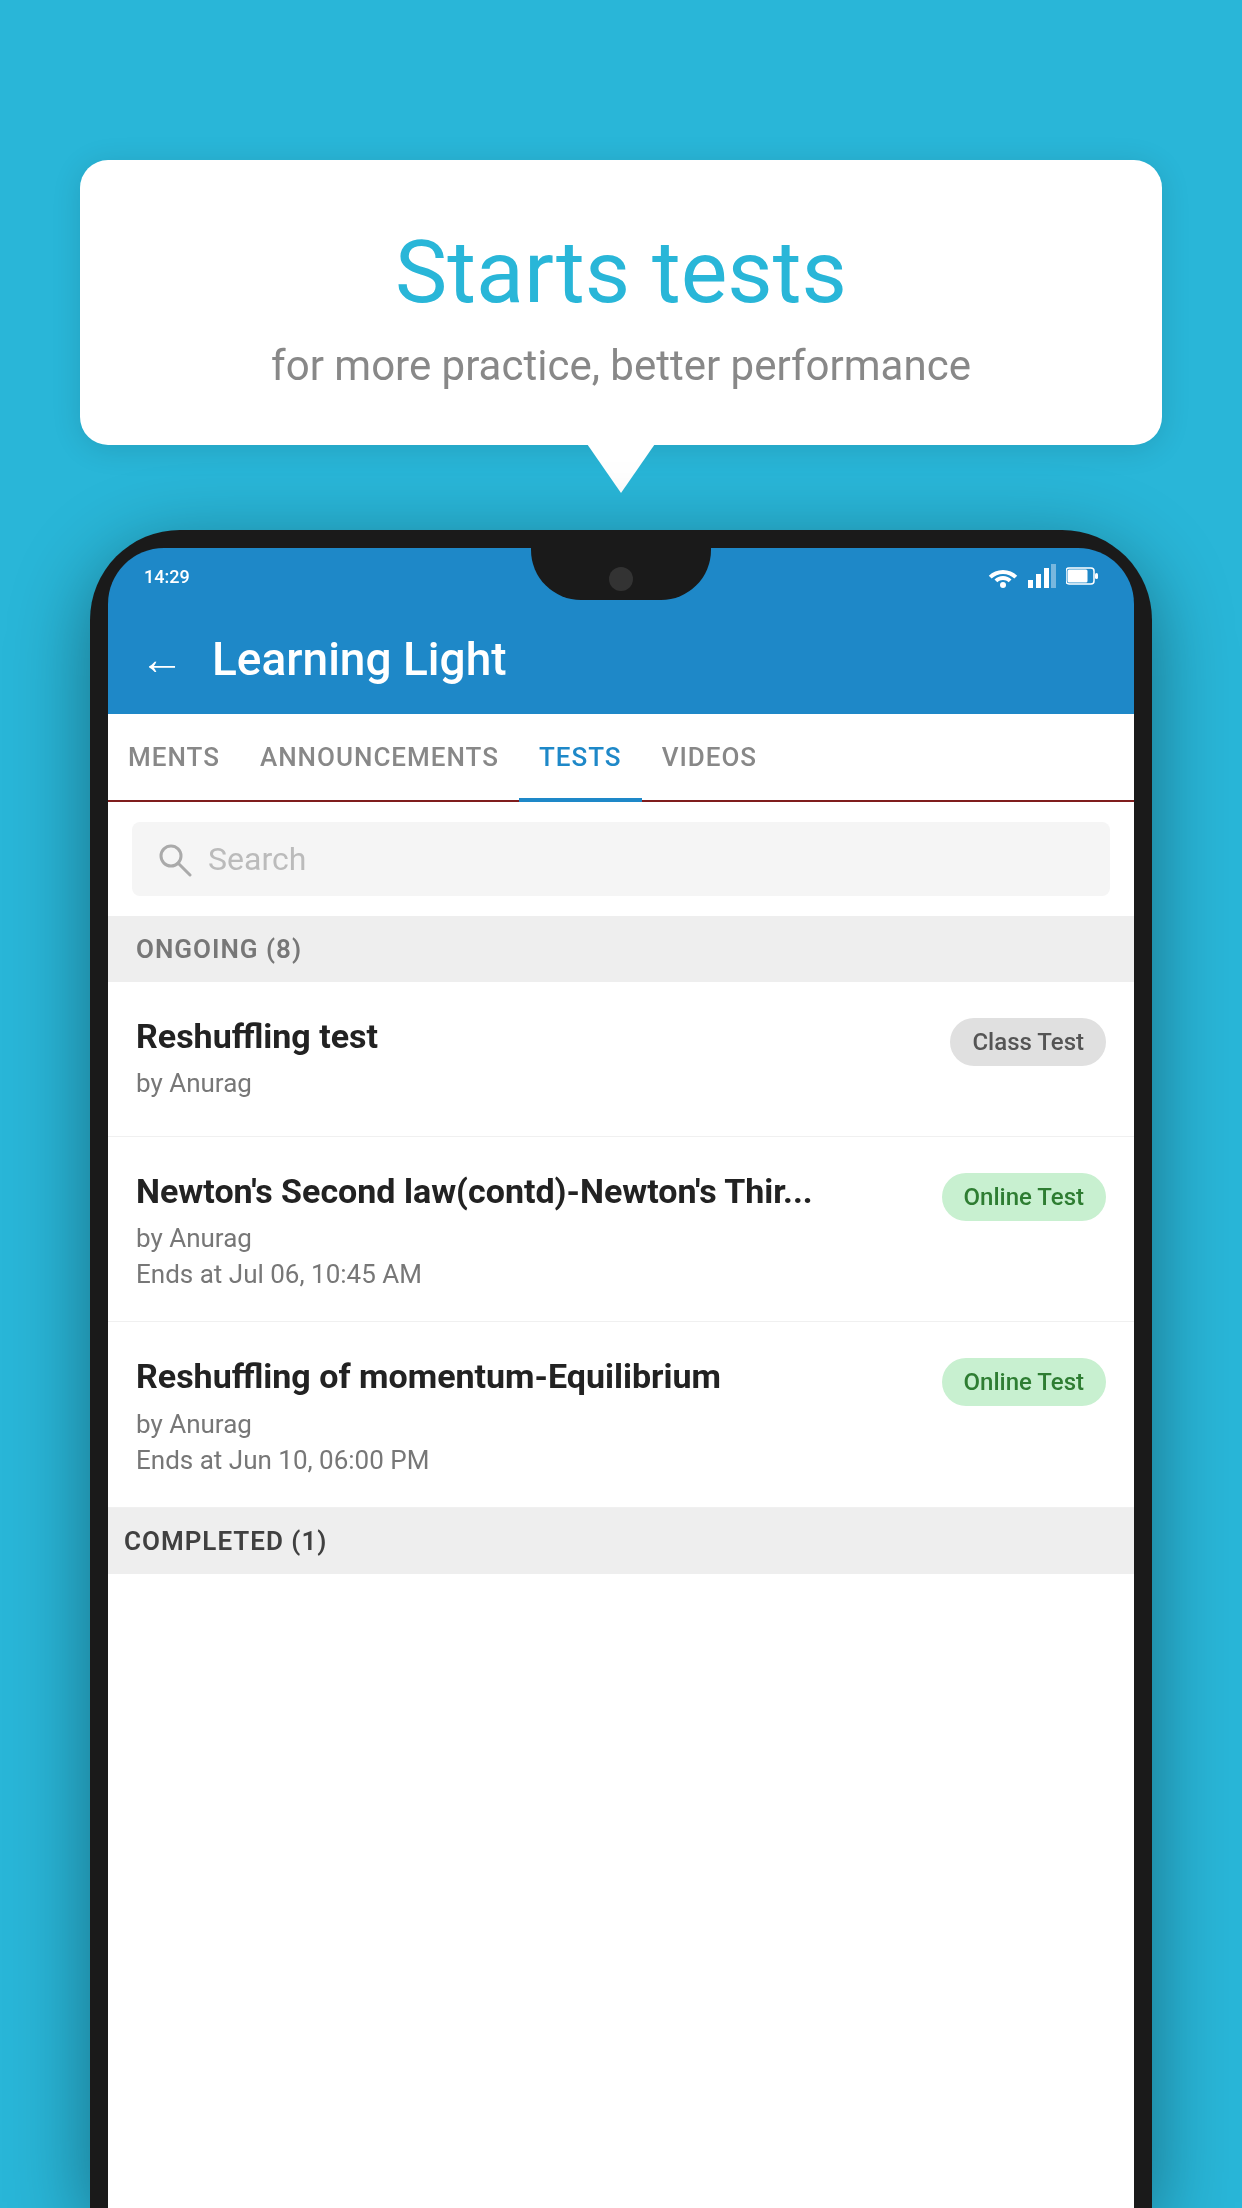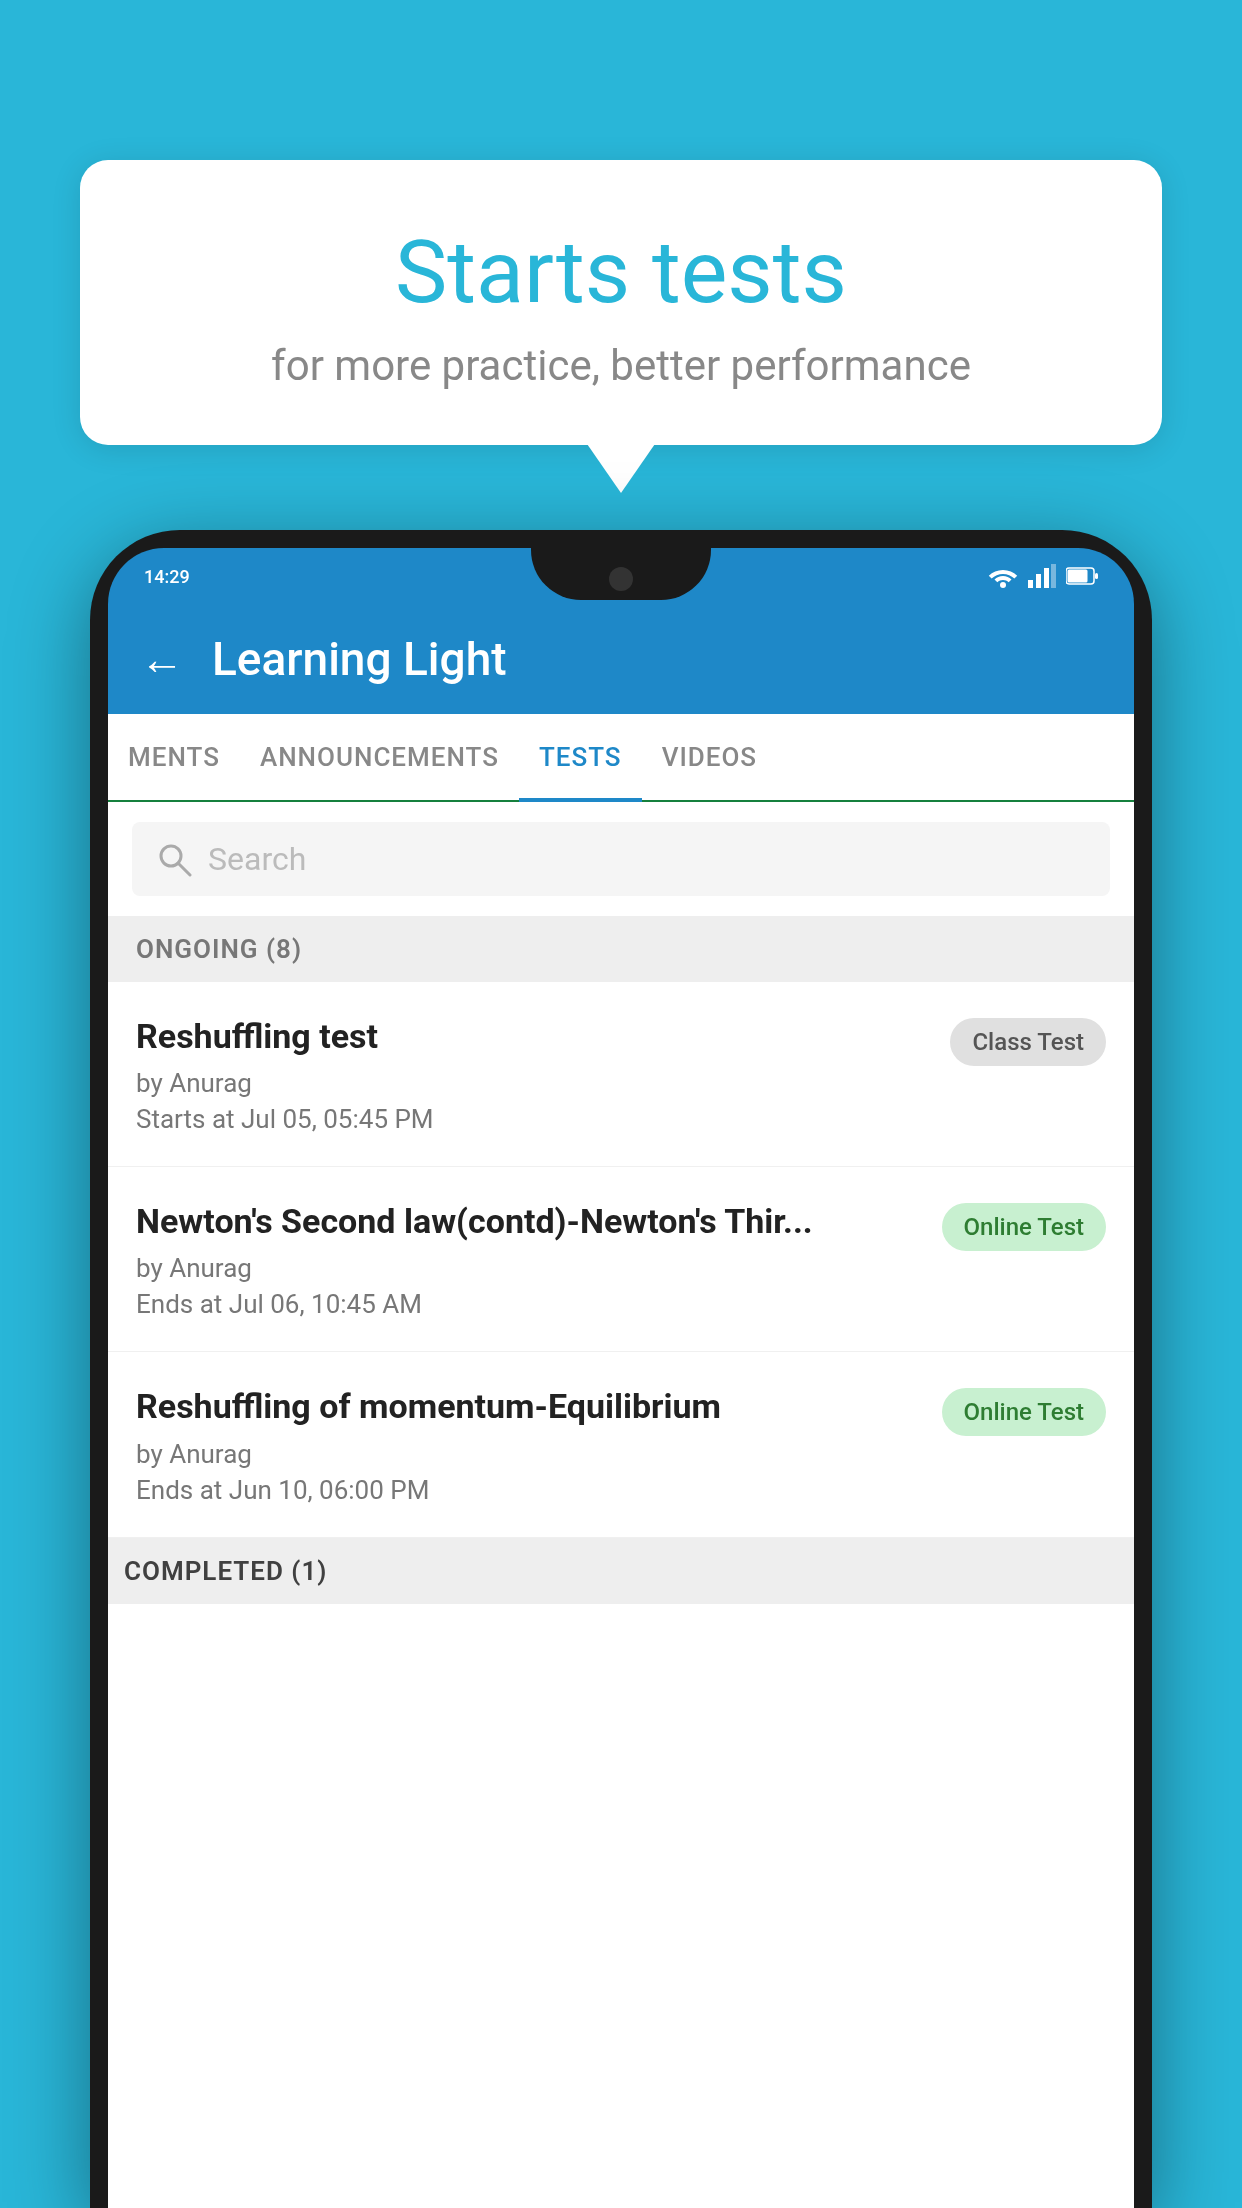--- a/index.html
+++ b/index.html
@@ -131,21 +131,21 @@
     .app-bar-title {
       color: white;
       font-size: 46px;
       font-weight: 500;
     }
 
     
     .tabs-bar {
       background: white;
       display: flex;
-      border-bottom: 2px solid #15803d;
+      border-bottom: 2px solid #7f1d1d;
       flex-shrink: 0;
     }
     .tab-item {
       padding: 28px 20px;
       font-size: 26px;
       font-weight: 500;
       color: #888;
       letter-spacing: 1px;
       cursor: pointer;
       position: relative;
@@ -319,23 +319,20 @@
     </div>
 
     <div class="section-header">ONGOING (8)</div>
 
     <div class="test-list">
 
       <div class="test-item">
         <div class="test-item-left">
           <div class="test-item-title">Reshuffling test</div>
           <div class="test-item-author">by Anurag</div>
-          <div class="test-item-time">
-            <span>Starts at</span>&nbsp;<span>Jul 05, 05:45 PM</span>
-          </div>
         </div>
         <div class="test-badge badge-class">Class Test</div>
       </div>
 
       <div class="test-item">
         <div class="test-item-left">
           <div class="test-item-title">Newton's Second law(contd)-Newton's Thir...</div>
           <div class="test-item-author">by Anurag</div>
           <div class="test-item-time">
             <span>Ends at</span>&nbsp;<span>Jul 06, 10:45 AM</span>

